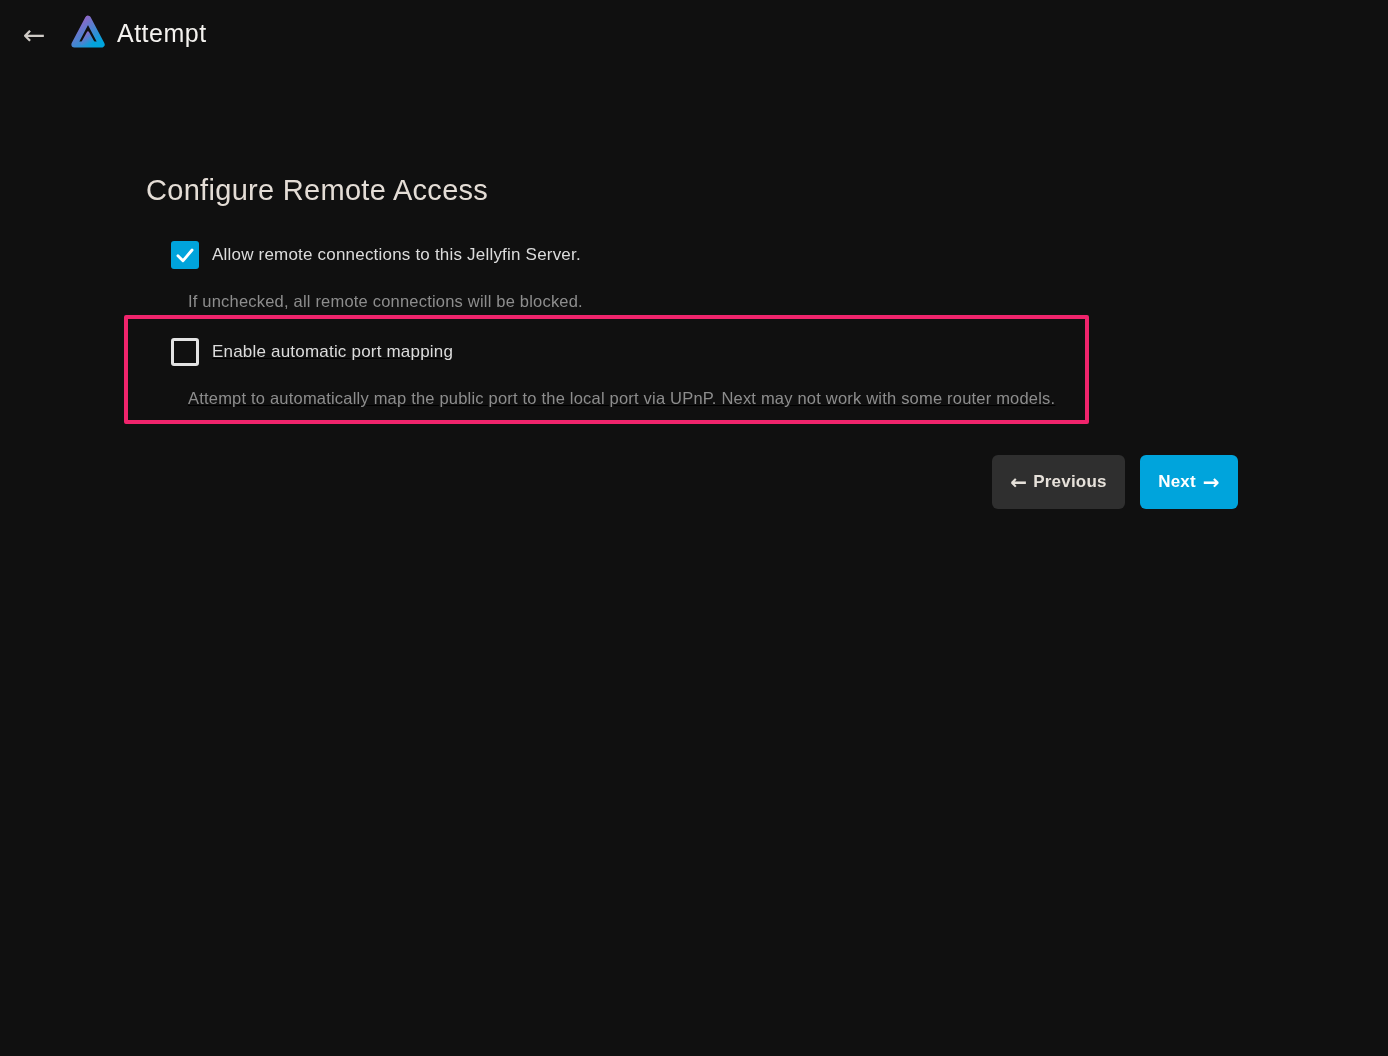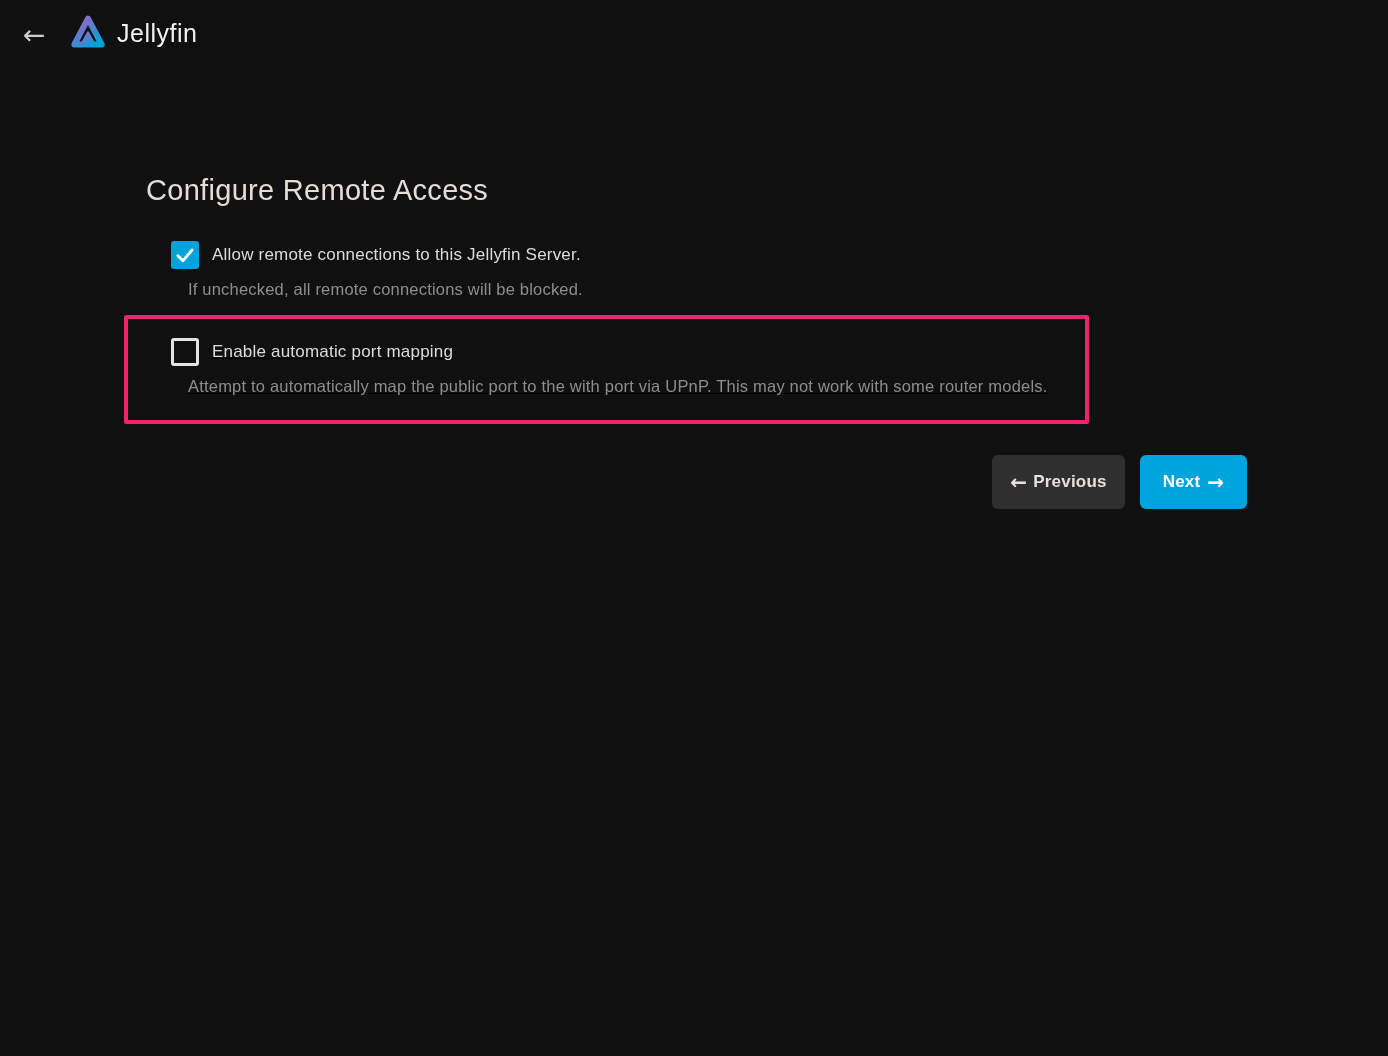--- a/index.html
+++ b/index.html
@@ -56,21 +56,21 @@
     border: 3px solid #e3e3e3;
   }
   .checkmark { display: none; position: absolute; inset: 4px; }
 
   .cb-label {
     margin-left: 13px; padding-top: 4px;
     color: #dcdcdc; font-size: 17px; cursor: pointer;
     letter-spacing: 0.2px;
   }
   .cb-desc {
-    margin-left: 41px; margin-top: 11px;
+    margin-left: 41px; margin-top: 23px;
     color: #8d8d8d; font-size: 16.5px;
     letter-spacing: 0.2px;
     white-space: nowrap;
   }
 
   
   .annotation-rect {
     position: absolute; left: 124px; top: 315px;
     width: 965px; height: 109px;
     border: 4px solid #f0246c;
@@ -90,21 +90,21 @@
   .btn .arrow-glyph {
     font-family: "DejaVu Sans", sans-serif;
     font-size: 20px; font-weight: 700; line-height: 1;
   }
   .btn-previous {
     left: 992px; width: 133px;
     background: #2f2f2f; color: #e6e1da;
     gap: 6px;
   }
   .btn-next {
-    left: 1140px; width: 107px;
+    left: 1140px; width: 98px;
     background: #00a4dc; color: #ffffff;
     gap: 7px;
   }
 </style>
 </head>
 <body>
 
 <header class="app-header">
   <button class="back-btn">
     <span>←</span>
@@ -113,21 +113,21 @@
     <svg class="logo-svg" viewBox="0 0 512 560" aria-hidden="true">
       <defs>
         <linearGradient id="jfgrad" x1="0%" y1="0%" x2="85%" y2="100%">
           <stop offset="0%" stop-color="#aa5cc3"></stop>
           <stop offset="100%" stop-color="#00a4dc"></stop>
         </linearGradient>
       </defs>
       <path d="M256 90 L430 420 L82 420 Z" fill="none" stroke="url(#jfgrad)" stroke-width="78" stroke-linejoin="round"></path>
       <path d="M256 268 L336 412 L176 412 Z" fill="url(#jfgrad)" stroke="url(#jfgrad)" stroke-width="30" stroke-linejoin="round"></path>
     </svg>
-    <span class="logo-text">Jellyfin</span>
+    <span class="logo-text">Attempt</span>
   </div>
 </header>
 
 <h1 class="page-title">Configure Remote Access</h1>
 
 <div class="field field-allow-remote">
   <div class="cb-row">
     <span class="checkbox checked">
       <svg class="checkmark" viewBox="0 0 24 24">
         <polyline points="3.5,13 9.5,19 20.5,6" fill="none" stroke="#ffffff" stroke-width="3.4" stroke-linecap="round" stroke-linejoin="round"></polyline>
@@ -138,21 +138,21 @@
   <div class="cb-desc">If unchecked, all remote connections will be blocked.</div>
 </div>
 
 <div class="field field-port-mapping">
   <div class="cb-row">
     <span class="checkbox">
       
     </span>
     <label class="cb-label">Enable automatic port mapping</label>
   </div>
-  <div class="cb-desc">Attempt to automatically map the public port to the with port via UPnP. This may not work with some router models.</div>
+  <div class="cb-desc">Attempt to automatically map the public port to the local port via UPnP. Next may not work with some router models.</div>
 </div>
 
 <div class="annotation-rect"></div>
 
 <button class="btn btn-previous">
   <span class="arrow-glyph">←</span>
   <span>Previous</span>
 </button>
 <button class="btn btn-next">
   <span>Next</span>

